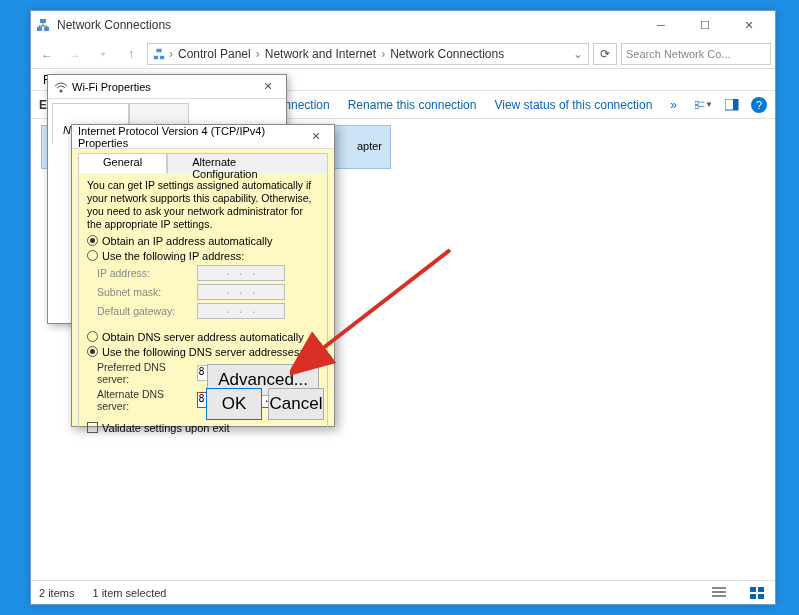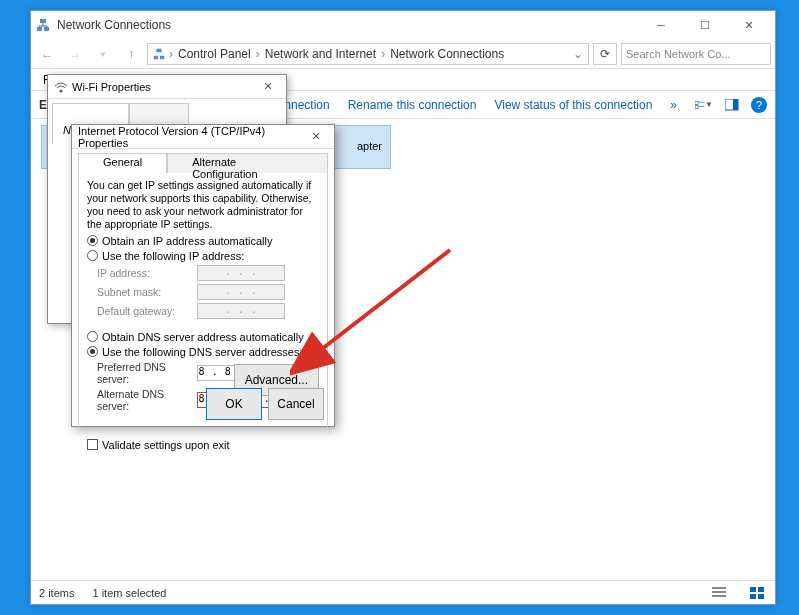--- a/index.html
+++ b/index.html
@@ -41,39 +41,39 @@
 
 .dlg-wifi { position:absolute; left:47px; top:74px; width:240px; height:250px; background:#fff; border:1px solid #888; box-shadow: 2px 2px 8px rgba(0,0,0,.3); }
 .dlg-title { height:24px; display:flex; align-items:center; padding:0 6px; font-size:11px; background:#fff; border-bottom:1px solid #ddd; }
 .dlg-title .t { flex:1; }
 .dlg-close { width:24px; height:20px; display:flex; align-items:center; justify-content:center; color:#555; }
 .tabs { display:flex; height:22px; font-size:11px; margin: 4px 4px 0; }
 .tab { padding: 20px 10px; border:1px solid #ccc; border-bottom:none; background:#f4f4f4;font-style:italic; }
 .tab.active { background:#fff; }
 
 
-.dlg-ipv4 { position:absolute; left:71px; top:124px; width:264px; height:303px; background:#ffffff; border:1px solid #888; box-shadow: 3px 3px 10px rgba(0,0,0,.35); }
+.dlg-ipv4 { position:absolute; left:71px; top:124px; width:264px; height:303px; background:#fef9c3; border:1px solid #888; box-shadow: 3px 3px 10px rgba(0,0,0,.35); }
 .tabs2 { display:flex; height:20px; font-size:11px; margin:4px 6px 0; }
 .tab2 { padding:2px 24px; border:1px solid #ccc; border-bottom:none; }
 .tab2.active { background:#fff; }
 .tab2.inactive { background:#f0f0f0; }
 .panel { margin:0 6px 6px; border:1px solid #ccc; border-top:none; padding:6px 8px; font-size:11px; height: 256px; position:relative; }
 .helptext { font-size:10.5px; line-height:1.25; margin-bottom:0; }
 .radio-row { display:flex; align-items:center; gap:4px; margin:3px 0; }
 .radio { width:11px; height:11px; border:1px solid #555; border-radius:50%; display:inline-flex; align-items:center; justify-content:center; }
 .radio .dot { width:5px; height:5px; border-radius:50%; background:#333; }
 .field-row { display:flex; align-items:center; margin:3px 0 3px 10px; }
 .field-label { width:100px; color:#888; font-size:10.5px; }
 .field-label.on { color:#333; }
 .ip-input { width:88px; height:16px; border:1px solid #bbb; background:#fff; font-family:monospace; font-size:10px; text-align:center; letter-spacing:0.5px; }
 .ip-input.disabled { background:#f0f0f0; color:#aaa; }
 .ip-input.hl { border:1.5px solid #c0392b; }
-.chk-row { display:flex; align-items:flex-start; gap:4px; margin-top:27px; }
+.chk-row { display:flex; align-items:flex-start; gap:4px; margin-top:10px; }
 .chk { width:11px; height:11px; border:1px solid #555; }
-.btn { height:32px; padding:0 10px; font-size:12px; border:1px solid #aaa; background:#e8e8e8; display:inline-flex; align-items:center; }
+.btn { height:32px; padding:0 10px; font-size:17px; border:1px solid #aaa; background:#e8e8e8; display:inline-flex; align-items:center; }
 .btn.primary { border:1.5px solid #0078d7; }
 .adv-btn { position:absolute; right:8px; bottom:32px; }
 .dlg-buttons { position:absolute; right:10px; bottom:6px; display:flex; gap:6px;padding-left:36px; }
 
 
 .arrow { position:absolute; left:290px; top:240px; pointer-events:none; }
 </style>
 </head>
 <body>
 

